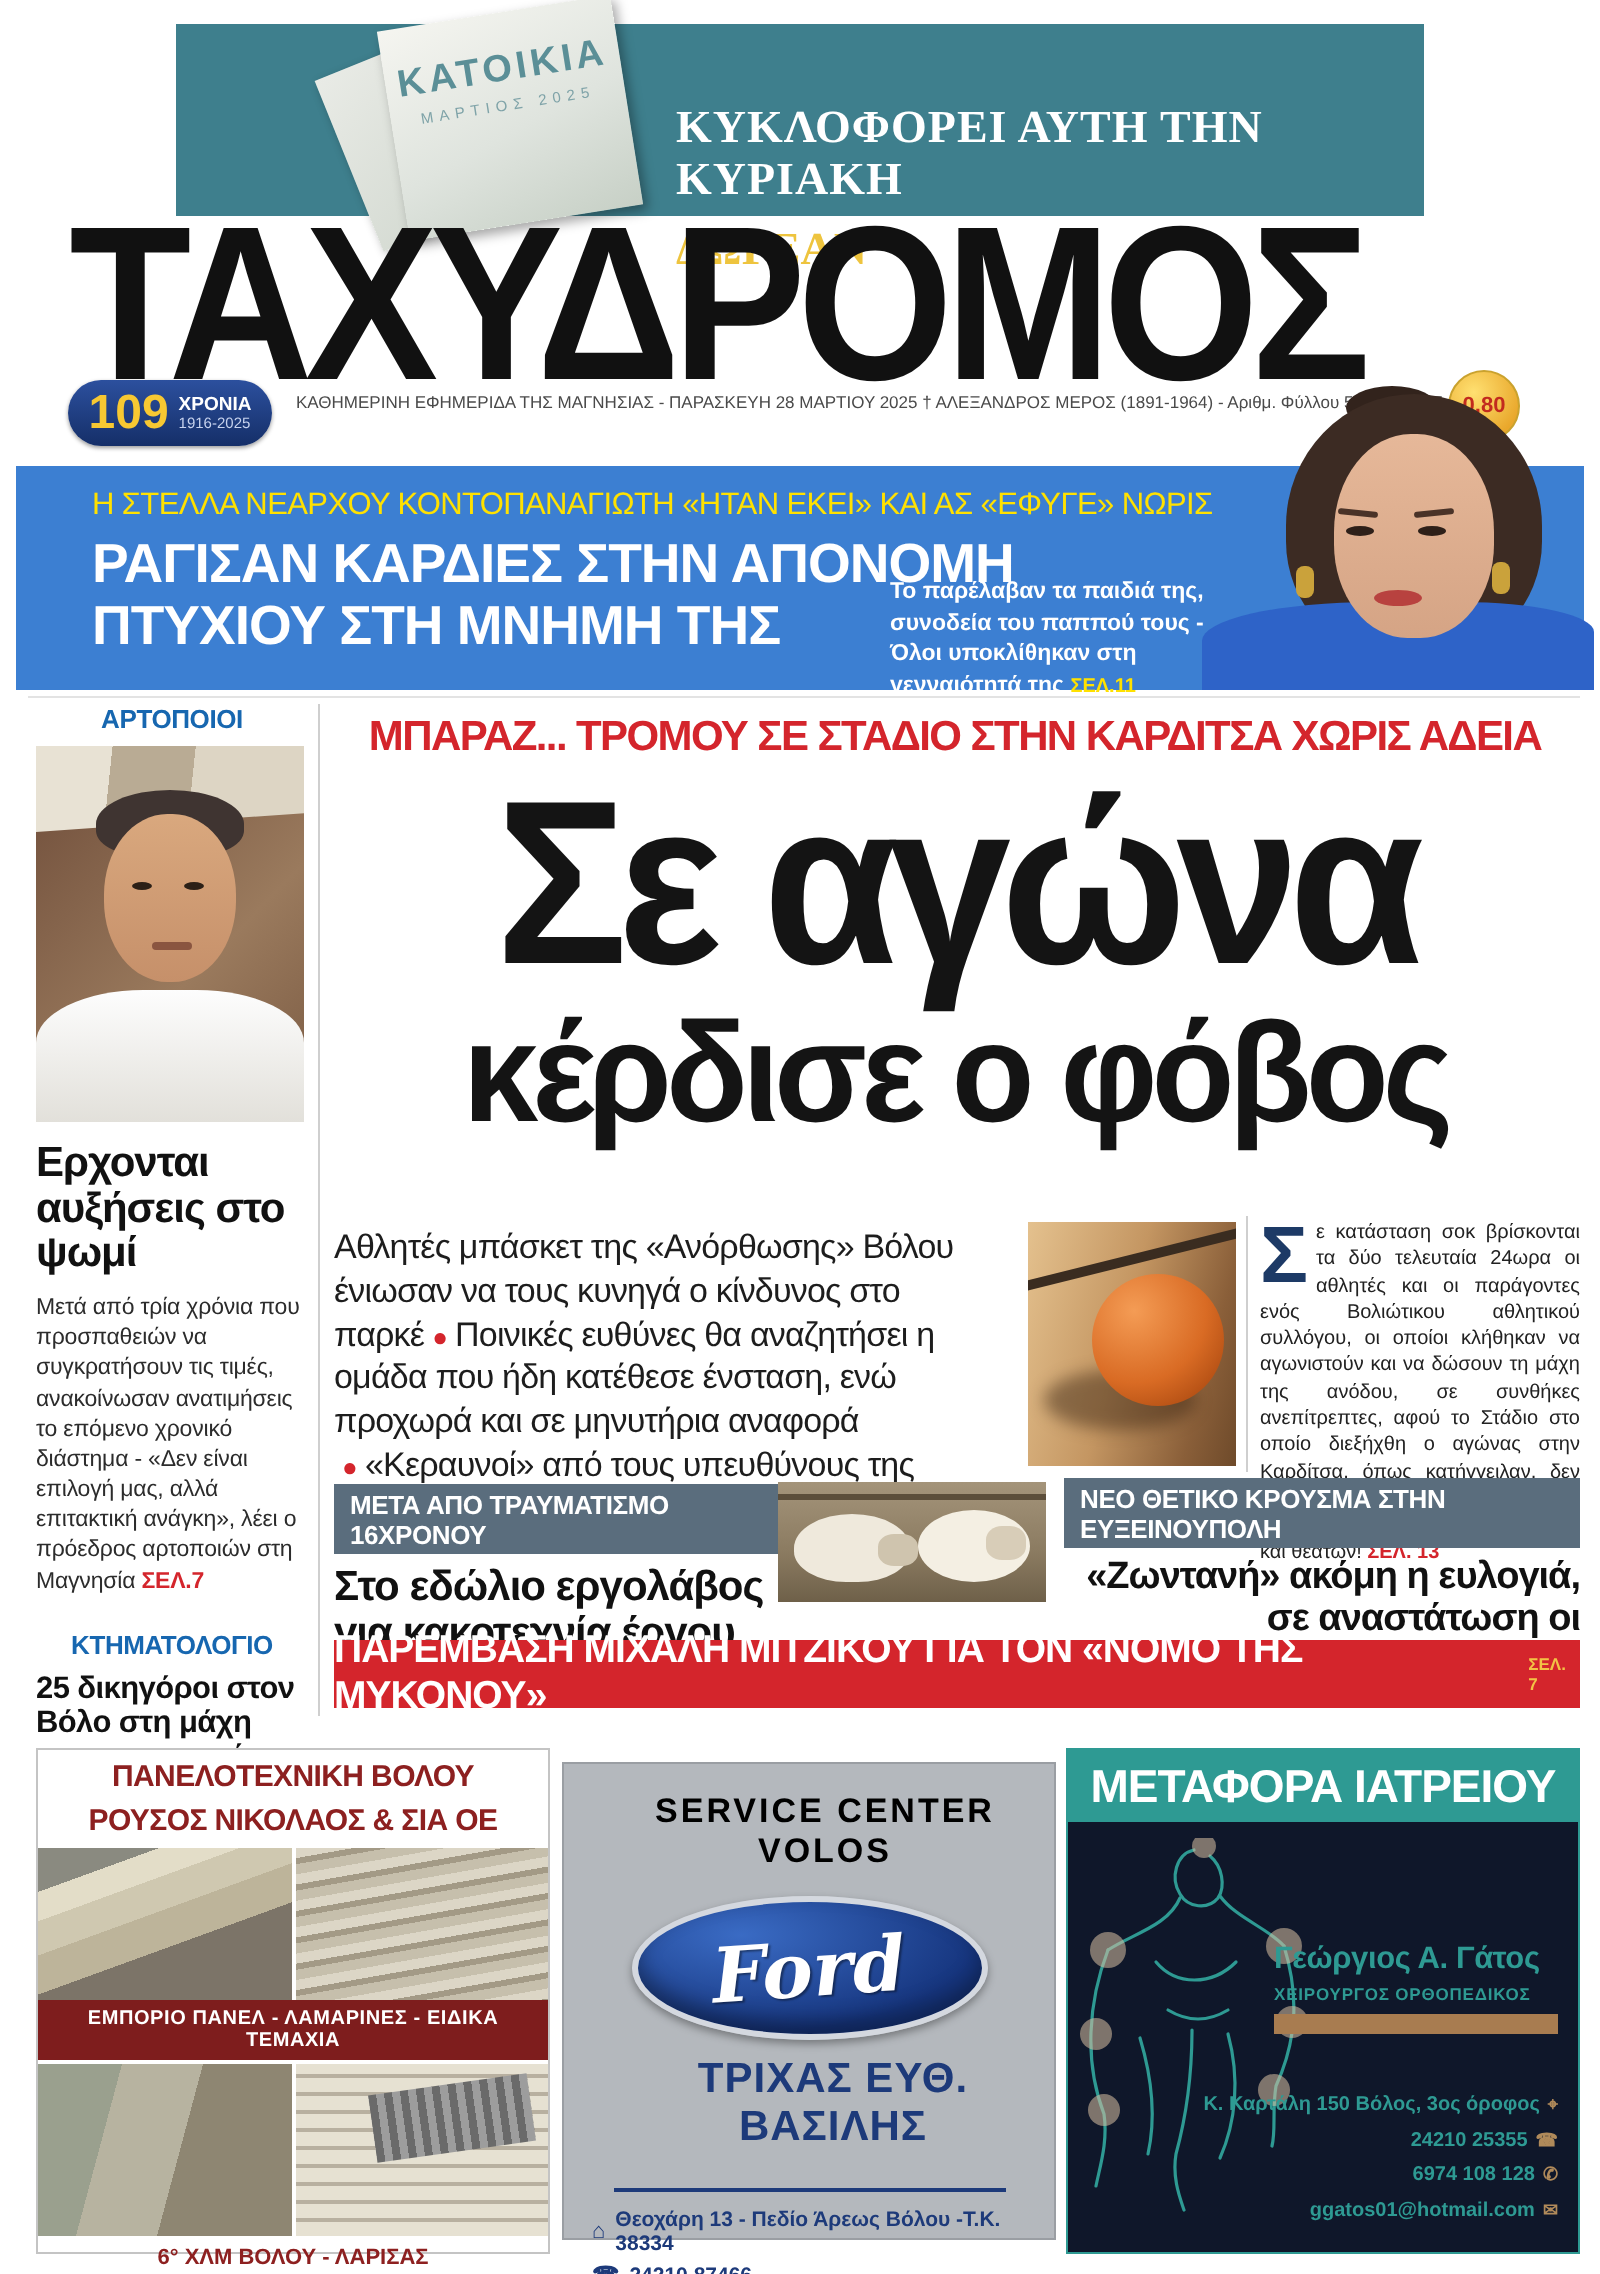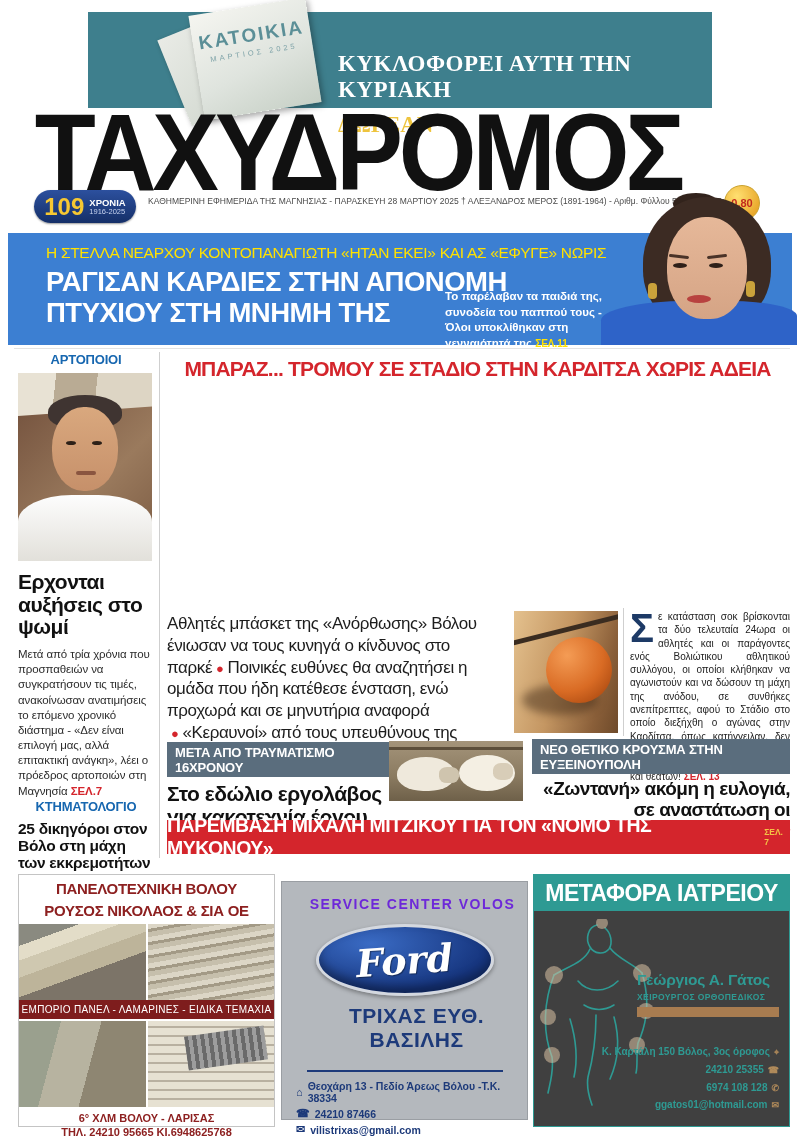--- a/index.html
+++ b/index.html
@@ -67,21 +67,21 @@
   .man-roof{position:absolute;left:-10px;top:-8px;width:160px;height:46px;background:linear-gradient(100deg,#e8e2d4 0 30%,#b9ab94 30% 55%,#ddd5c4 55%);transform:rotate(-4deg);}
   .man-face{position:absolute;left:34px;top:34px;width:66px;height:84px;background:linear-gradient(#d9a87e,#c6906a);border-radius:48%;}
   .man-hair{position:absolute;left:30px;top:22px;width:74px;height:34px;background:#3f3431;border-radius:50% 50% 40% 40%;}
   .man-eye1,.man-eye2{position:absolute;top:68px;width:10px;height:4px;background:#2c2017;border-radius:50%;}
   .man-eye1{left:48px;} .man-eye2{left:74px;}
   .man-mouth{position:absolute;left:58px;top:98px;width:20px;height:4px;background:#8a5540;border-radius:3px;}
   .man-shirt{position:absolute;left:0;bottom:0;width:134px;height:66px;background:linear-gradient(#fdfdfd,#e2e0da);border-radius:40% 40% 0 0;}
   .lc-head1{font-size:21px;font-weight:bold;color:#111;line-height:1.08;letter-spacing:-.5px;margin-bottom:8px;}
   .lc-body{font-size:11.5px;color:#2c2c2c;line-height:1.32;letter-spacing:-.1px;}
   .ref{color:#d4252c;font-weight:bold;}
-  .lc-label2{}
+  .lc-label2{margin-top:16px;}
   .lc-head2{font-size:15.5px;font-weight:bold;color:#111;line-height:1.12;letter-spacing:-.3px;margin-bottom:7px;}
   
   .main-kicker{position:absolute;left:165px;top:357px;width:625px;text-align:center;color:#d4252c;
     font-size:21px;font-weight:bold;letter-spacing:-.8px;}
   .main-head{position:absolute;left:165px;top:383px;width:625px;text-align:center;color:#141414;}
   .main-head .h1{font-size:110px;font-weight:bold;letter-spacing:-5px;line-height:1.02;transform:scaleY(1.06);transform-origin:top;}
   .main-head .h2{font-size:68px;font-weight:bold;letter-spacing:-3px;line-height:1;margin-top:6px;transform:scaleY(1.04);transform-origin:top;}
   .lede{position:absolute;left:167px;top:613px;width:344px;font-size:17px;font-weight:500;
     color:#1d1d1d;line-height:1.28;letter-spacing:-.4px;}
   .bullet::before{content:"●";color:#d4252c;font-size:13px;margin:0 4px;}
@@ -114,44 +114,44 @@
     display:flex;align-items:center;justify-content:center;}
   .redbanner .txt{color:#fff;font-size:19.5px;font-weight:bold;letter-spacing:-.5px;}
   .redbanner .ref{color:#f3c245;font-size:8.5px;font-weight:bold;margin-left:3px;align-self:flex-end;padding-bottom:7px;}
   
   .ad1{position:absolute;left:18px;top:874px;width:257px;height:253px;border:1px solid #c4c4c4;background:#fff;box-sizing:border-box;}
   .ad1 .t{color:#8d2020;font-size:15px;font-weight:bold;text-align:center;line-height:1.15;margin-top:5px;letter-spacing:-.3px;}
   .ad1 .collage{display:flex;gap:2px;margin-top:4px;}
   .ad1 .ph{height:76px;flex:1;}
   .ad1 .p1{background:linear-gradient(160deg,#8a8a80 0 18%,#e3ddc8 18% 30%,#cfc8b0 30% 44%,#bdb49a 44% 60%,#7c7468 60% 100%);}
   .ad1 .p2{background:repeating-linear-gradient(170deg,#dcd6c6 0 5px,#a39a86 5px 8px,#c6bfac 8px 13px);}
-  .ad1 .band{background:#7e1d1d;color:#fff;font-size:10px;font-weight:normal;text-align:center;
+  .ad1 .band{background:#7e1d1d;color:#fff;font-size:10px;font-weight:bold;text-align:center;
     padding:4px 0;letter-spacing:.3px;}
   .ad1 .collage2{display:flex;gap:2px;margin-top:2px;}
   .ad1 .ph2{height:86px;flex:1;}
   .ad1 .p3{background:linear-gradient(105deg,#9aa08e 0 28%,#b7b3a0 28% 55%,#8e8672 55%);}
   .ad1 .p4{position:relative;background:repeating-linear-gradient(0deg,#e6e1d2 0 7px,#b8b0a0 7px 9px);}
   .ad1 .sheet{position:absolute;right:8px;top:10px;width:80px;height:34px;transform:rotate(-8deg);
     background:repeating-linear-gradient(90deg,#6a6a6a 0 4px,#9d9d9d 4px 8px);}
   .ad1 .foot{color:#8d2020;font-weight:bold;text-align:center;line-height:1.3;margin-top:4px;}
   .ad1 .f1{font-size:11px;} .ad1 .f2{font-size:11px;}
   .ad2{position:absolute;left:281px;top:881px;width:247px;height:239px;background:#b4b8bd;border:1px solid #9a9ea3;box-sizing:border-box;}
-  .ad2 .hdr{text-align:center;color:#6d28d9;font-size:14px;font-weight:bold;letter-spacing:1.5px;margin-top:14px;padding-left:16px;}
+  .ad2 .hdr{text-align:center;color:#000000;font-size:17px;font-weight:bold;letter-spacing:1.5px;margin-top:14px;padding-left:16px;}
   .ad2 .logo{position:relative;width:172px;height:66px;margin:12px auto 8px auto;border-radius:50%;
     background:radial-gradient(ellipse at 30% 25%,#3a6bc4,#16357e 70%);border:3px solid #d4d8df;
     box-shadow:0 2px 4px rgba(0,0,0,.35), inset 0 -6px 10px rgba(0,0,0,.35);
     display:flex;align-items:center;justify-content:center;}
   .ad2 .fordtxt{font-family:"DejaVu Serif",serif;font-style:italic;font-weight:bold;color:#fff;
     font-size:38px;transform:rotate(-4deg);text-shadow:1px 1px 1px rgba(0,0,0,.4);}
   .ad2 .name{text-align:center;color:#1d3a7a;font-size:21px;font-weight:bold;letter-spacing:.5px;margin-left:24px;}
   .ad2 .sep{width:80%;height:2px;background:#1d3a7a;margin:18px auto 8px auto;}
   .ad2 .cl{display:flex;align-items:center;gap:5px;color:#1d3a7a;font-size:10.5px;font-weight:bold;
     margin:3px 0 0 14px;}
   .ad2 .ic{font-size:11px;}
-  .ad3{position:absolute;left:533px;top:874px;width:257px;height:253px;background:#404040;border:1px solid #2e9a93;box-sizing:border-box;}
+  .ad3{position:absolute;left:533px;top:874px;width:257px;height:253px;background:#0f172a;border:1px solid #2e9a93;box-sizing:border-box;}
   .ad3 .hdr{background:#2e9a93;color:#fff;font-size:23px;font-weight:bold;text-align:center;
     height:36px;line-height:36px;letter-spacing:-.5px;}
   .ad3 svg{position:absolute;left:6px;top:44px;}
   .ad3 .who{position:absolute;right:10px;top:96px;width:142px;}
   .ad3 .dr{color:#2e9a93;font-size:15.5px;font-weight:bold;letter-spacing:-.2px;}
   .ad3 .sp{color:#2e9a93;font-size:8.5px;font-weight:bold;letter-spacing:.4px;margin-top:3px;}
   .ad3 .tanbar{width:142px;height:10px;background:#a87c50;margin-top:5px;}
   .ad3 .contacts{position:absolute;right:10px;bottom:12px;width:190px;text-align:right;}
   .ad3 .cline{color:#2e9a93;font-size:10px;font-weight:bold;line-height:1.75;}
   .ad3 .cic{color:#b08a5a;margin-left:4px;font-size:9px;}
@@ -238,20 +238,24 @@
     </div>
     <div class="sec-label lc-label2">ΚΤΗΜΑΤΟΛΟΓΙΟ</div>
     <div class="lc-head2">25 δικηγόροι στον Βόλο στη μάχη των εκκρεμοτήτων</div>
     <div class="lc-body">
       <span>Προχωρά η υπογραφή συμβάσεων με τους Δικηγορικούς Συλλόγους 15 περιοχών της χώρας – Στόχος να εκπαιδευτούν και να συνδράμουν στο μηδενισμό των περισσότερων από 300.000 εκκρεμοτήτων</span>
       <span class="ref">ΣΕΛ. 8</span>
     </div>
   </div>
 
   <div class="main-kicker">ΜΠΑΡΑΖ... ΤΡΟΜΟΥ ΣΕ ΣΤΑΔΙΟ ΣΤΗΝ ΚΑΡΔΙΤΣΑ ΧΩΡΙΣ ΑΔΕΙΑ</div>
+  <div class="main-head">
+    <div class="h1">Σε αγώνα</div>
+    <div class="h2">κέρδισε ο φόβος</div>
+  </div>
 
   <div class="lede">
     <span>Αθλητές μπάσκετ της «Ανόρθωσης» Βόλου ένιωσαν να τους κυνηγά ο κίνδυνος στο παρκέ</span><span class="bullet"></span><span>Ποινικές ευθύνες θα αναζητήσει η ομάδα που ήδη κατέθεσε ένσταση, ενώ προχωρά και σε μηνυτήρια αναφορά</span><br>
     <span class="bullet"></span><span>«Κεραυνοί» από τους υπευθύνους της ομάδας</span>
   </div>
 
   <div class="bball">
     <div class="line"></div>
     <div class="shadow"></div>
     <div class="ball"></div>

